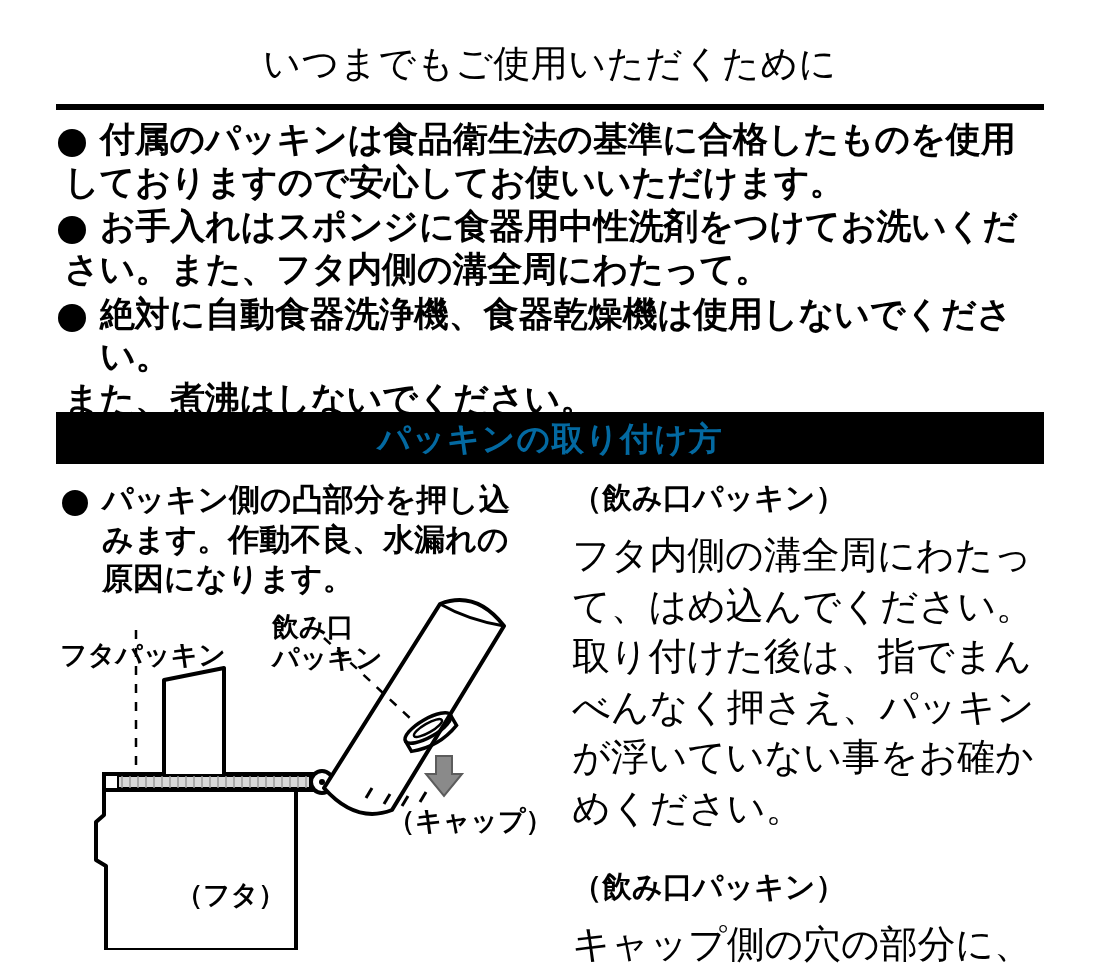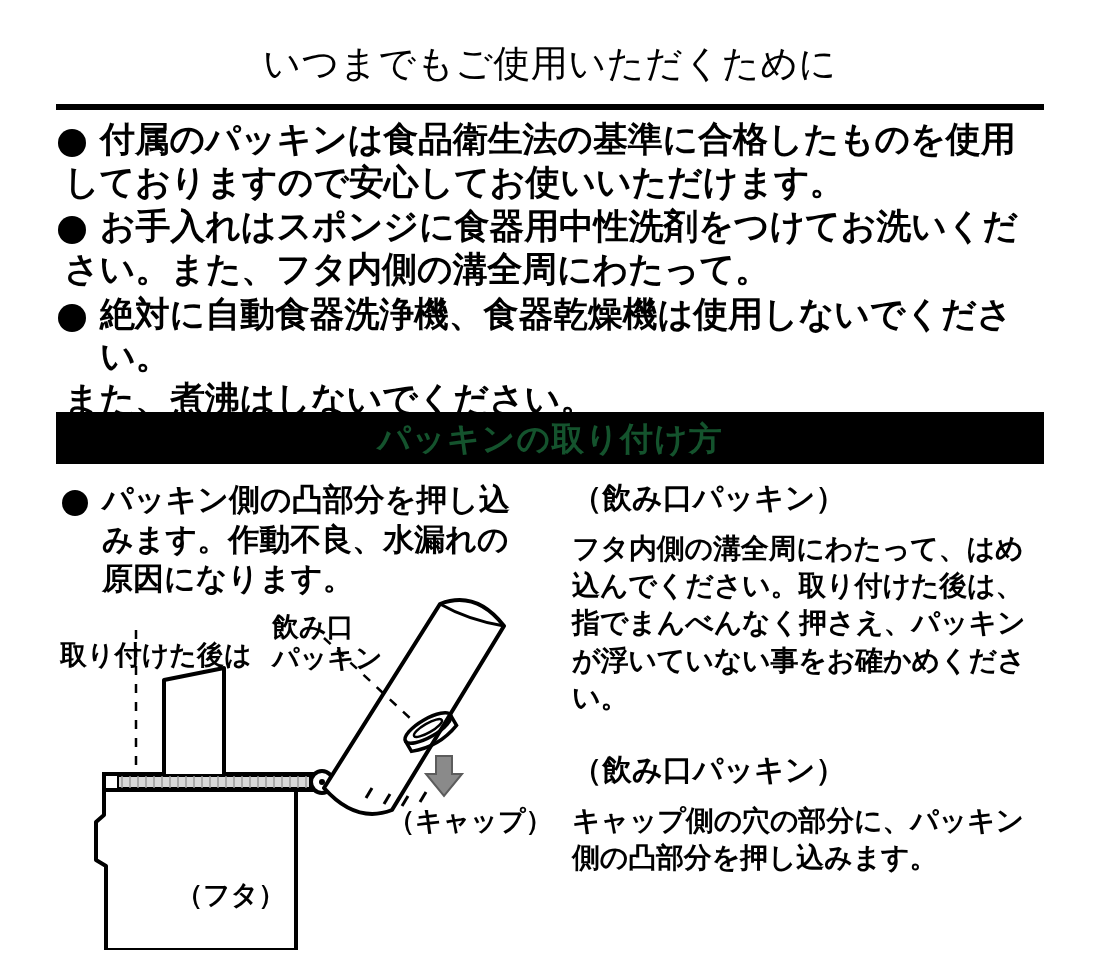--- a/index.html
+++ b/index.html
@@ -81,21 +81,21 @@
     background: #000000;
   }
   .bar-text {
     position: absolute;
     left: 56px;
     top: 416px;
     width: 988px;
     height: 48px;
     line-height: 46px;
     text-align: center;
-    color: #14532d;
+    color: #0369a1;
     font-size: 33px;
     font-weight: 700;
     letter-spacing: 1px;
   }
 
   
   .left-note {
     position: absolute;
     left: 60px;
     top: 480px;
@@ -136,22 +136,22 @@
     top: 480px;
     width: 472px;
   }
   .rc-head {
     font-size: 30px;
     font-weight: 700;
     line-height: 1.2;
     margin: 0 0 14px 0;
   }
   .rc-body {
-    font-size: 28px;
-    font-weight: 700;
+    font-size: 38px;
+    font-weight: 400;
     line-height: 1.33;
     margin: 0 0 36px 0;
     letter-spacing: -0.2px;
   }
   .rc-body.last { margin-bottom: 0; }
   .rc-head.second { margin-top: 8px; }
 
   
   .figure {
     position: absolute;
@@ -246,21 +246,21 @@
       <path d="M-26 0 L-26 12 Q0 22 26 12 L26 0" fill="none" stroke="#000000" stroke-width="3.5"></path>
     </g>
 
     <line x1="268" y1="78" x2="356" y2="160" stroke="#000000" stroke-width="2.5" stroke-dasharray="9 9"></line>
 
     <g fill="#8a8a8a" stroke="#5c5c5c" stroke-width="2">
       <path d="M380 196 L396 196 L396 214 L406 214 L388 236 L370 214 L380 214 Z"></path>
     </g>
   </svg>
 
-  <div class="lbl lbl-futa-pakkin">取り付けた後は</div>
+  <div class="lbl lbl-futa-pakkin">フタパッキン</div>
   <div class="lbl lbl-nomikuchi">飲み口
 パッキン</div>
   <div class="lbl lbl-cap">（キャップ）</div>
   <div class="lbl lbl-futa">（フタ）</div>
 
   <div class="right-col">
     <p class="rc-head">（飲み口パッキン）</p>
     <p class="rc-body">フタ内側の溝全周にわたって、はめ込んでください。取り付けた後は、指でまんべんなく押さえ、パッキンが浮いていない事をお確かめください。</p>
     <p class="rc-head second">（飲み口パッキン）</p>
     <p class="rc-body last">キャップ側の穴の部分に、パッキン側の凸部分を押し込みます。</p>

